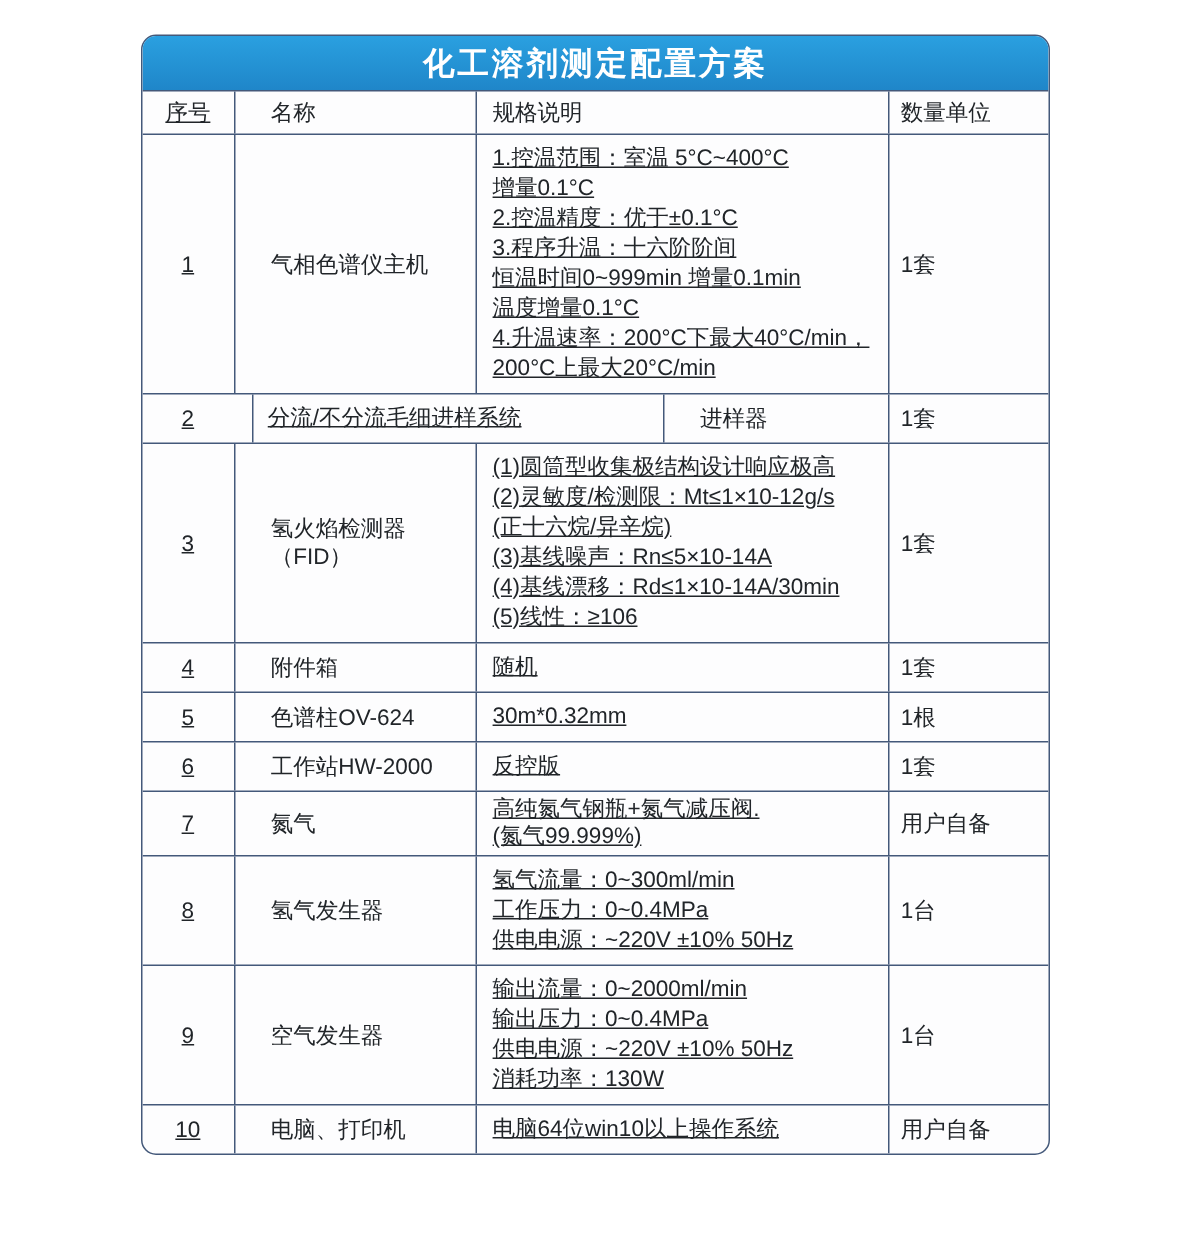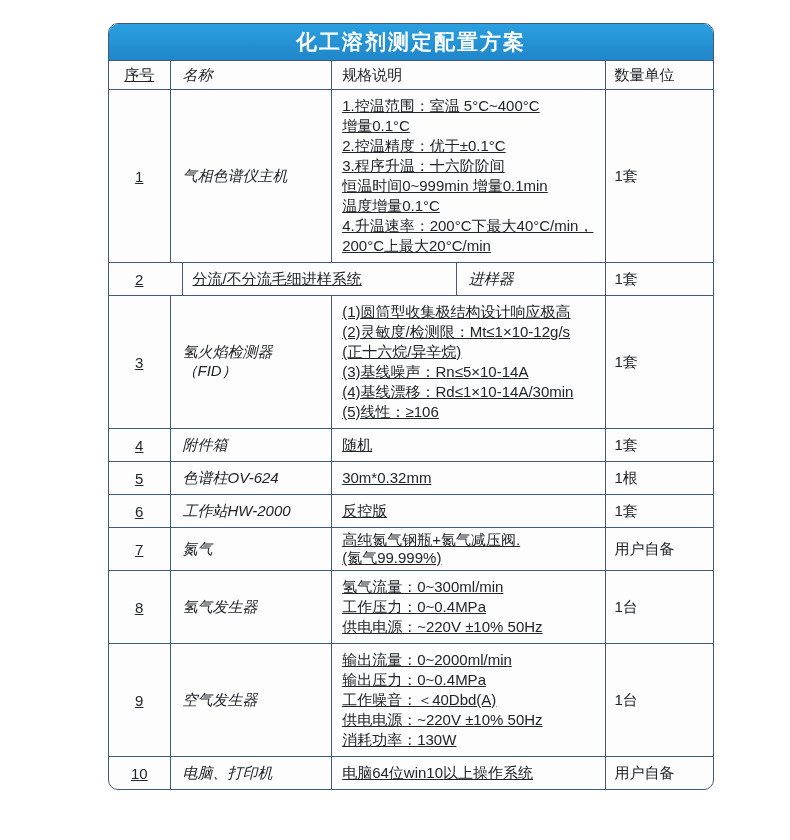--- a/index.html
+++ b/index.html
@@ -5,21 +5,21 @@
   * { margin:0; padding:0; box-sizing:border-box; }
   html,body { width:790px; height:840px; background:#ffffff; }
   body {
     font-family:"Liberation Sans","DejaVu Sans",sans-serif;
     color:#212529;
     font-size:15px;
     position:relative;
   }
   .sheet {
     position:absolute;
-    left:108px; top:23px;
+    left:94px; top:23px;
     width:606px;
     border:1px solid #44597a;
     border-radius:10px;
     overflow:hidden;
     background:#fdfdfe;
   }
   .title-bar {
     height:37px;
     background:linear-gradient(180deg,#2aa0e0 0%,#1f86c9 100%);
     display:flex; align-items:center; justify-content:center;
@@ -30,21 +30,21 @@
     border-bottom:1px solid #44597a;
   }
   .row { display:flex; }
   .row + .row { border-top:1px solid #44597a; }
   .cell {
     border-left:1px solid #44597a;
     display:flex; align-items:center;
   }
   .cell:first-child { border-left:none;text-decoration:underline; }
   .c-no   { width:62px;  justify-content:center; text-align:center; padding:6px 2px; }
-  .c-name { width:153px; padding:6px 8px 6px 12px;font-style:italic; }
+  .c-name { width:153px; padding:6px 8px 6px 24px; }
   .c-spec { width:281px; padding:6px 6px 6px 10px;margin-left:12px; }
   .c-qty  { width:110px; padding:6px 4px 6px 8px; }
   .row-header { height:28px; }
   .row-header .cell { padding-top:2px; padding-bottom:2px; }
   .spec-line { line-height:20px;text-decoration:underline; }
   .tight .spec-line { line-height:18px; }
   .tight .c-spec { padding-top:3px; padding-bottom:3px; }
 </style>
 </head>
 <body>
@@ -164,21 +164,20 @@
     <div class="cell c-qty">1台</div>
   </div>
 
   <div class="row">
     <div class="cell c-no">9</div>
     <div class="cell c-name">空气发生器</div>
     <div class="cell c-spec">
       <div class="spec">
         <div class="spec-line">输出流量：0~2000ml/min</div>
         <div class="spec-line">输出压力：0~0.4MPa</div>
-        <div class="spec-line">工作噪音：＜40Dbd(A)</div>
         <div class="spec-line">供电电源：~220V ±10% 50Hz</div>
         <div class="spec-line">消耗功率：130W</div>
       </div>
     </div>
     <div class="cell c-qty">1台</div>
   </div>
 
   <div class="row">
     <div class="cell c-no">10</div>
     <div class="cell c-name">电脑、打印机</div>

